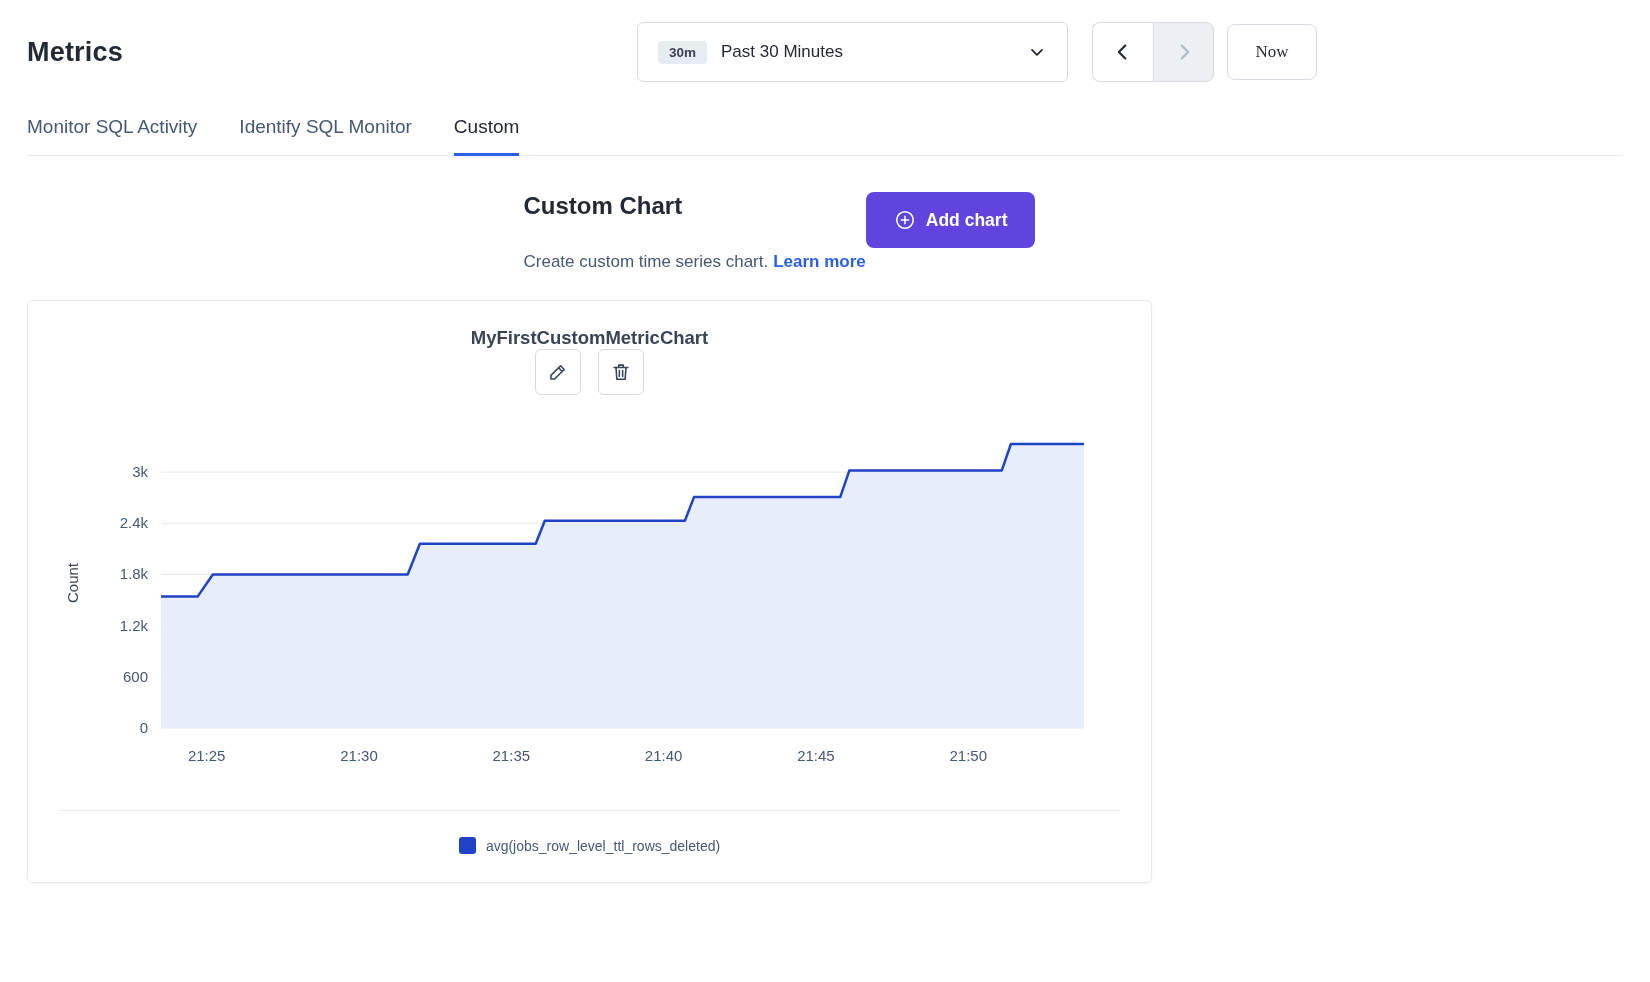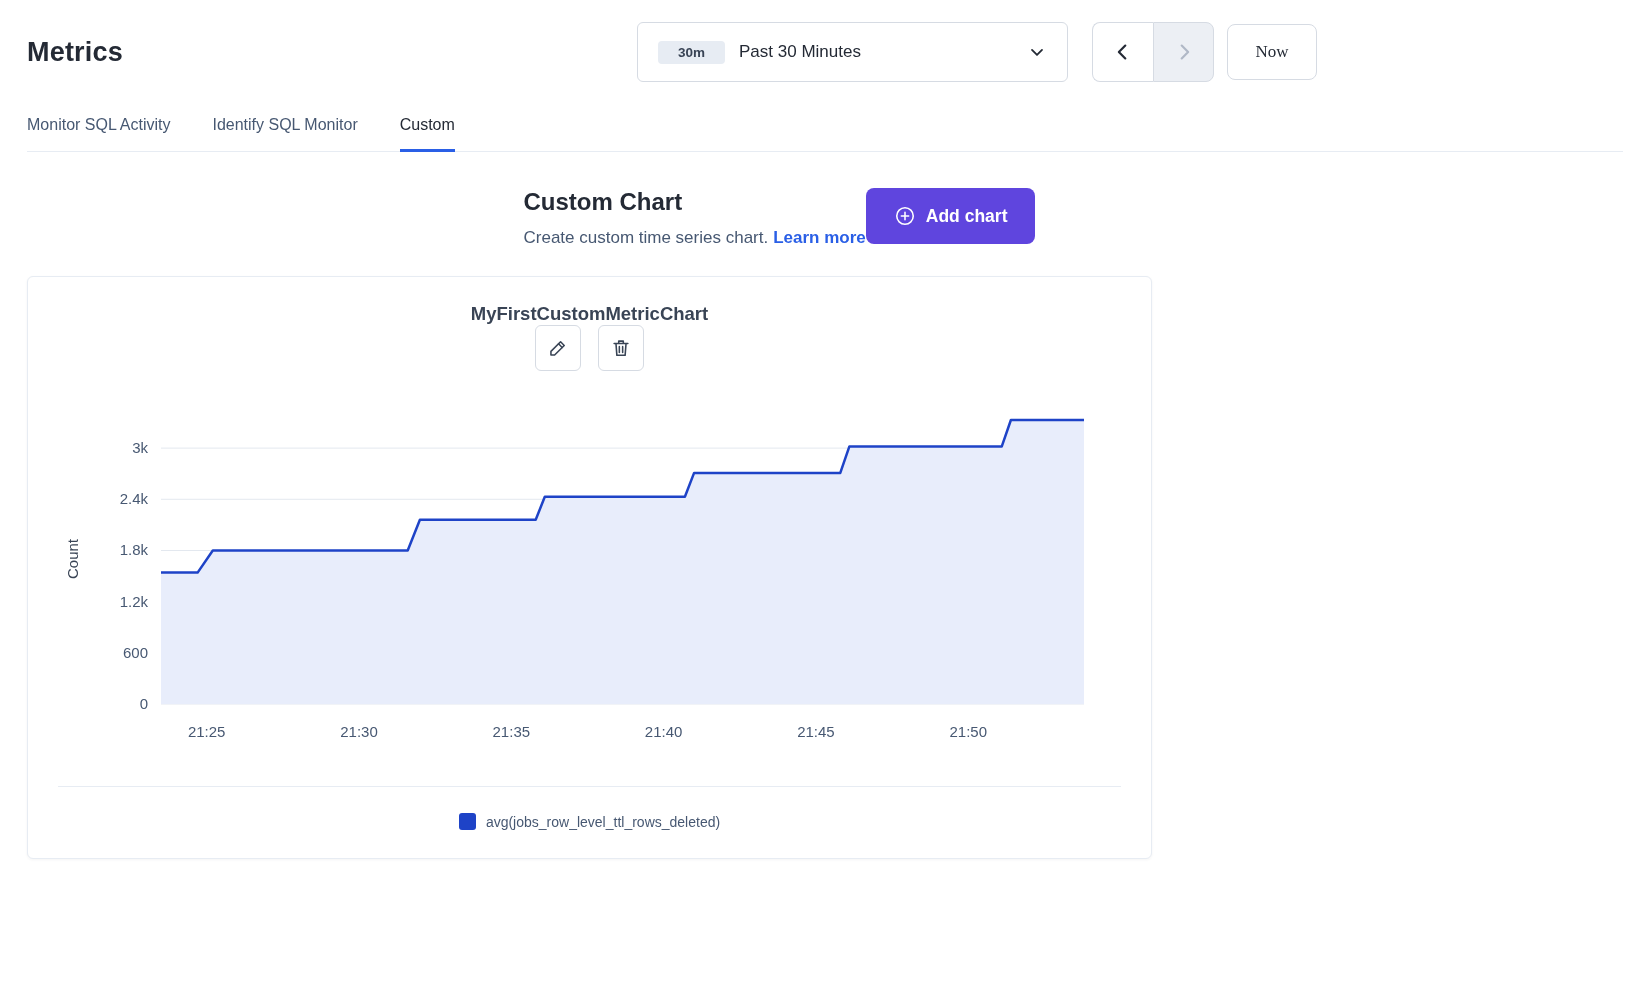--- a/index.html
+++ b/index.html
@@ -19,21 +19,21 @@
   .header-controls { display: flex; align-items: center; }
   .time-select {
     width: 431px; height: 60px;
     border: 1px solid #d6dbe3; border-radius: 6px;
     display: flex; align-items: center;
     padding: 0 20px; cursor: pointer; background: #fff;
   }
   .time-badge {
     background: #e7ecf3; color: #394455;
     font-size: 13.5px; font-weight: 700;
-    padding: 4px 20px; border-radius: 4px; margin-right: 14px;
+    padding: 4px 11px; border-radius: 4px; margin-right: 14px;
   }
   .time-label { font-size: 17px; font-weight: 400; color: #242a35; }
   .time-chevron { margin-left: auto; width: 20px; height: 20px; display: flex; }
   .nav-group { display: flex; margin-left: 24px; }
   .nav-btn {
     width: 61px; height: 60px; background: #fff;
     border: 1px solid #d6dbe3;
     display: flex; align-items: center; justify-content: center;
     cursor: pointer;
   }
@@ -46,33 +46,33 @@
     font-family: Liberation Serif, serif;
     font-size: 17px; font-weight: 500; color: #242a35; cursor: pointer;
   }
 
   
   .tabs {
     display: flex; gap: 42px; margin-top: 34px;
     border-bottom: 1px solid #e7ecf3;
   }
   .tab {
-    font-size: 16px; color: #475872; text-decoration: none;
+    font-size: 19px; color: #475872; text-decoration: none;
     padding-bottom: 15px; cursor: pointer; position: relative;
     border-bottom: 3px solid transparent; margin-bottom: -1px;
   }
   .tab.active { color: #242a35; border-bottom-color: #2a5fe6; }
 
   
   .section-row {
     display: flex; align-items: flex-start; justify-content: center;
     margin-top: 36px; width: 1505px;
   }
   .section-title { font-size: 24px; font-weight: 700; color: #242a35; }
-  .section-sub { margin-top: 12px; font-size: 17px; color: #475872; }
+  .section-sub { margin-top: 32px; font-size: 17px; color: #475872; }
   .learn-more { color: #2a5fe6; font-weight: 600; text-decoration: none; cursor: pointer; margin-left: 5px; }
   .add-chart-btn {
     display: flex; align-items: center; gap: 10px;
     background: #5f45de; color: #ffffff; border: none; border-radius: 8px;
     height: 56px; padding: 0 28px;
     font-family: "Liberation Sans", sans-serif;
     font-size: 17.5px; font-weight: 600; cursor: pointer;
   }
   .add-chart-btn svg { width: 22px; height: 22px; }
 

